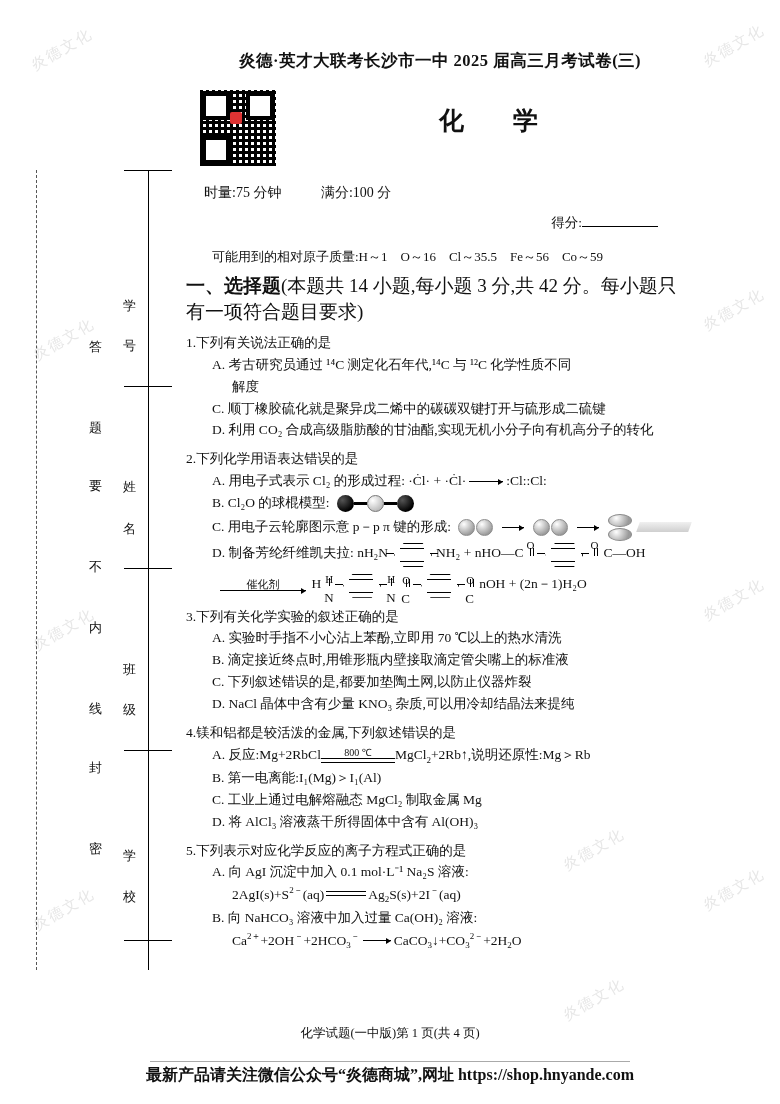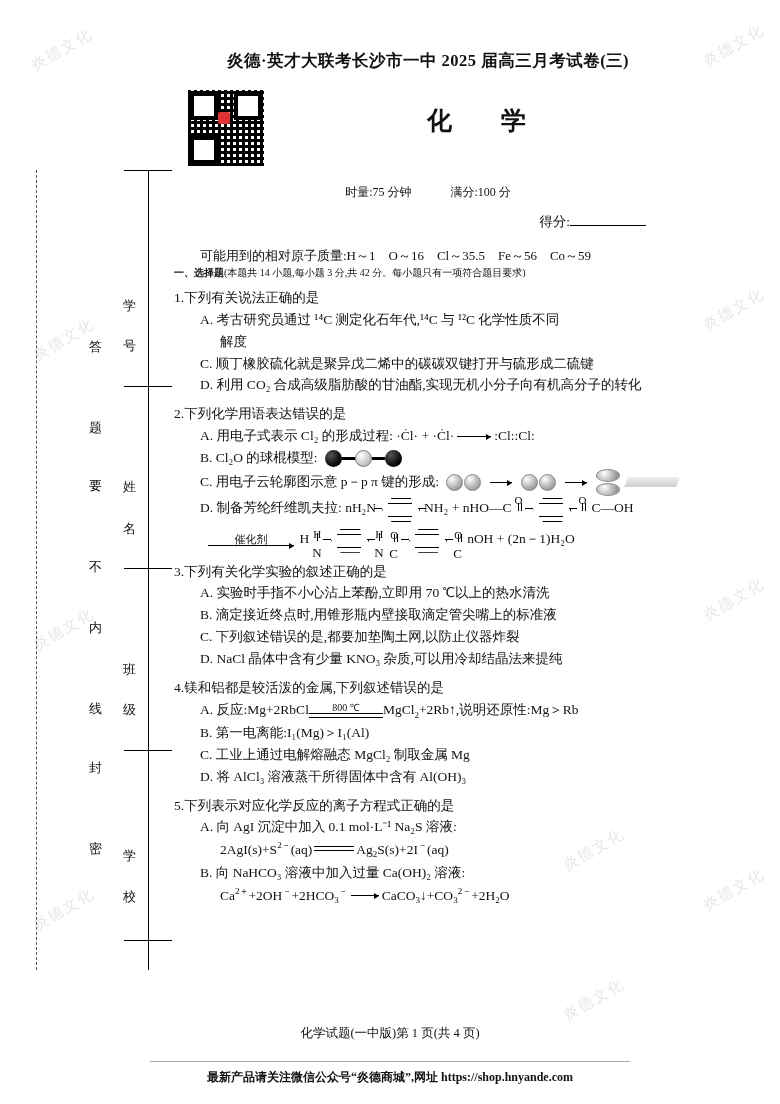--- a/index.html
+++ b/index.html
@@ -51,21 +51,21 @@
   }
   .hbar{
     position:absolute;
     border-top:1px solid #000;
     width:48px;
   }
 
   
   .content{
     position:absolute;
-    left:174px; top:50px;
+    left:186px; top:50px;
     width:508px;
   }
   .title{
     text-align:center;
     font-size:16.5px;
     font-weight:bold;
     letter-spacing:.5px;
     font-family:"Liberation Serif", serif;
   }
   .subject-row{
@@ -101,39 +101,39 @@
     text-align:center;
     font-size:25px;
     font-weight:bold;
     letter-spacing:12px;
     margin-top:14px;
     font-family:"Liberation Serif", serif;
     margin-left:19px;
   }
   .meta{
     margin-top:18px;
-    text-align:center;
-    font-size:12px;
+    text-align:left;
+    font-size:14px;
   }
   .meta span{margin:0 18px;}
   .score{
     margin-top:12px;
     text-align:right;
     font-size:13.5px;
     padding-right:36px;
   }
   .score u{text-decoration:none;border-bottom:1px solid #000;display:inline-block;width:76px;}
   .atoms{
     margin-top:16px;
     font-size:13px;
     padding-left:26px;
   }
   .sec{
-    margin-top:1px;
-    font-size:10px;
+    margin-top:7px;
+    font-size:19px;
   }
   .sec b{font-weight:bold;}
   .q{
     margin-top:7px;
     font-size:13.5px;
     line-height:1.62;
   }
   .opt{padding-left:26px;font-size:13.5px;line-height:1.62;}
   .opt2{padding-left:46px;font-size:13.5px;line-height:1.62;font-family:Liberation Serif, serif;}
   sub{font-size:9px;}
@@ -203,21 +203,21 @@
 
   .polymer{margin-top:2px;padding-left:34px;line-height:2.2;font-size:13.5px;}
   .brk{display:inline-block;position:relative;padding:0 2px;}
 
   .footer-page{
     position:absolute;left:0;right:0;bottom:62px;
     text-align:center;font-size:12.5px;
   }
   .footer-bar{
     position:absolute;left:0;right:0;bottom:18px;
-    text-align:center;font-size:12px;font-weight:bold;
+    text-align:center;font-size:16px;font-weight:bold;
     padding-top:8px;
   }
   .footsep{
     position:absolute;left:150px;right:150px;bottom:42px;border-top:1px solid #aaa;
   }
 </style>
 </head>
 <body>
 
 <div class="page">

